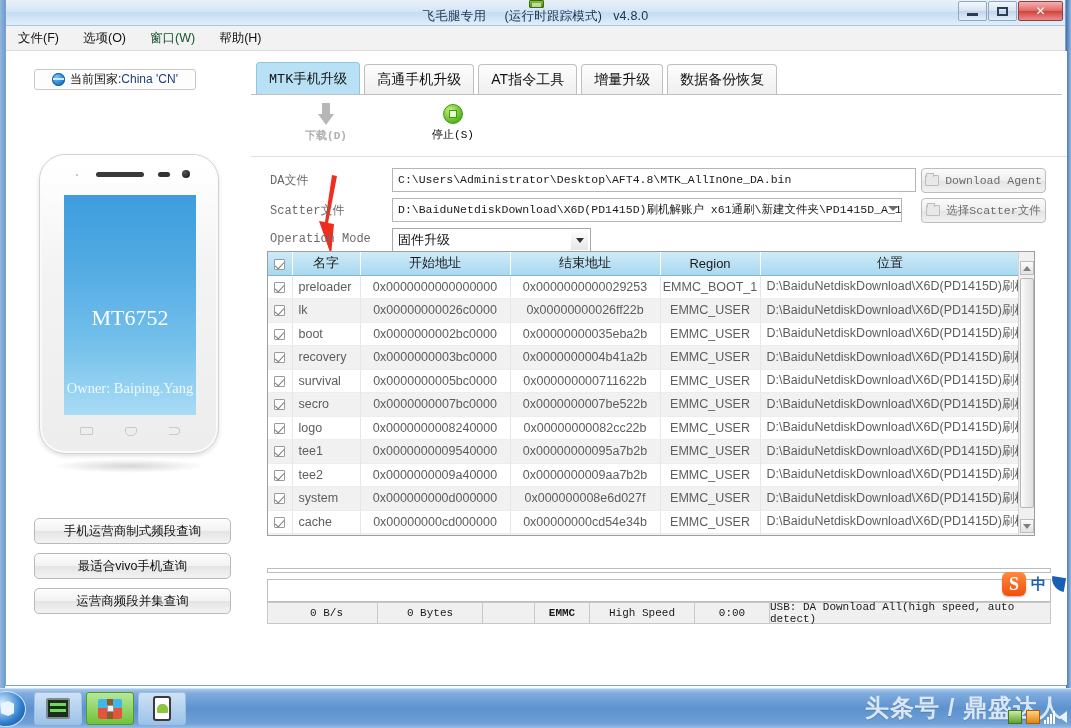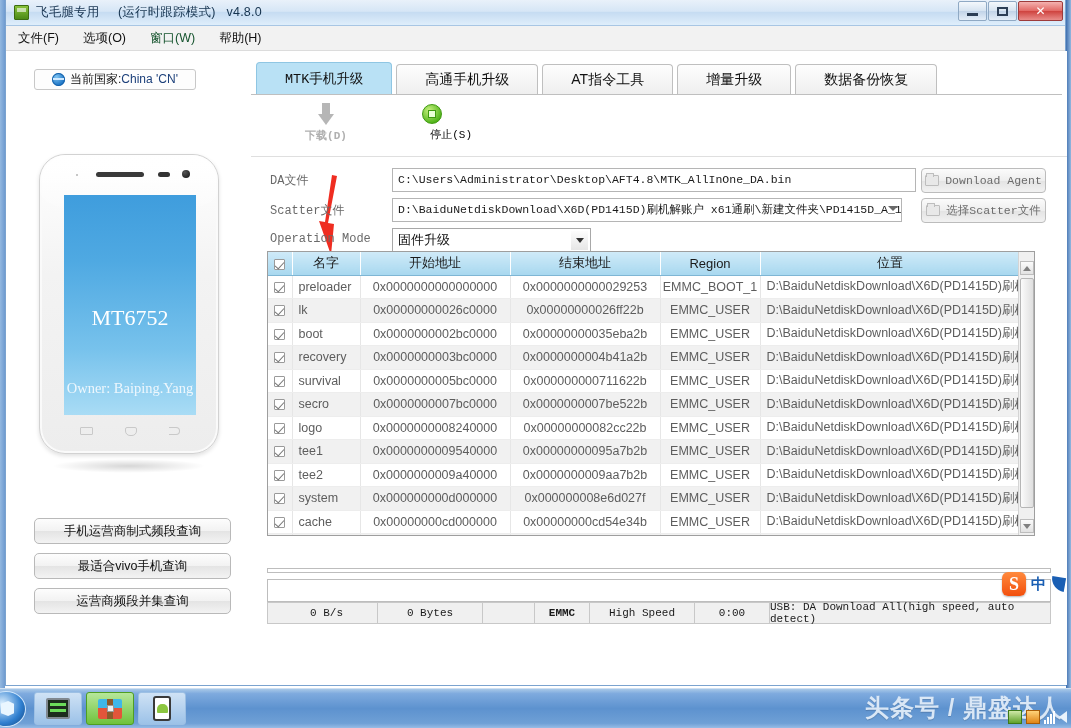--- a/index.html
+++ b/index.html
@@ -22,21 +22,21 @@
   .window {
     position:absolute; left:5px; top:0px; width:1061px; height:686px;
     background:#f0f0f0;
     border:1px solid #7ba3cf;
     border-top:none;
   }
   .titlebar {
     position:relative; height:26px;
     background:linear-gradient(to bottom,#e9f1fa 0%, #d6e6f6 45%, #c6dcf2 50%, #dfeefb 100%);
     border-bottom:1px solid #a8c6e4;
-    display:flex; align-items:center;
+    display:flex; align-items:center;flex-direction:column;
   }
   .title-icon {
     width:15px; height:15px; margin-left:8px; margin-right:7px;
     background:linear-gradient(to bottom,#88c23a,#4c8a16);
     border:1px solid #3c6c10; border-radius:1px;
     position:relative;
   }
   .title-icon::after{ content:""; position:absolute; left:2px; top:2px; right:2px; height:4px;
      background:rgba(255,255,255,.6); }
   .title-text { font-size:12.5px; color:#16324f; letter-spacing:.2px; white-space:nowrap;}
@@ -123,21 +123,21 @@
     display:flex; align-items:center; justify-content:center;
     font-size:12.5px; color:#111; cursor:pointer;
   }
 
   
   .right-panel { position:absolute; left:245px; top:0; width:816px; height:634px; background:#ffffff;}
 
   
   .tabstrip { position:relative; height:33px; margin-top:11px; padding-left:5px; display:flex; align-items:flex-end;}
   .tab {
-    height:31px; padding:0 28px; margin-right:4px;
+    height:31px; padding:0 12px; margin-right:4px;
     border:1px solid #bfbfbf; border-bottom:none; border-radius:4px 4px 0 0;
     background:linear-gradient(to bottom,#fdfdfd,#eeeeee);
     display:flex; align-items:center; font-size:14px; color:#111; cursor:pointer;
   }
   .tab.active {
     background:#b9e1f5; border-color:#8fc6e3; height:33px;
     font-family:"Liberation Mono","DejaVu Sans Mono",monospace; font-size:13.5px;
   }
   .tab-line { position:absolute; left:0; bottom:0; width:811px; height:1px; background:#bfbfbf;}
 
@@ -354,21 +354,21 @@
           <div class="tab">增量升级</div>
           <div class="tab">数据备份恢复</div>
           <div class="tab-line"></div>
         </div>
 
         <div class="toolbar">
           <div class="tool disabled" style="left:35px;font-weight:bold;">
             <div class="arrow-down"></div>
             <span class="lbl">下载(D)</span>
           </div>
-          <div class="tool" style="left:141px;text-align:right;">
+          <div class="tool" style="left:162px;">
             <div class="stop-ico">
                 <i></i>
               </div>
             <span class="lbl">停止(S)</span>
           </div>
           <svg class="red-arrow" style="left:50px; top:52px;" width="40" height="110" viewBox="0 0 40 110">
             <path d="M30,108 L18,74 L24,75 L31,28 L36,29 L27,76 L33,77 Z" fill="#ef2d21"></path>
           </svg>
         </div>
 

